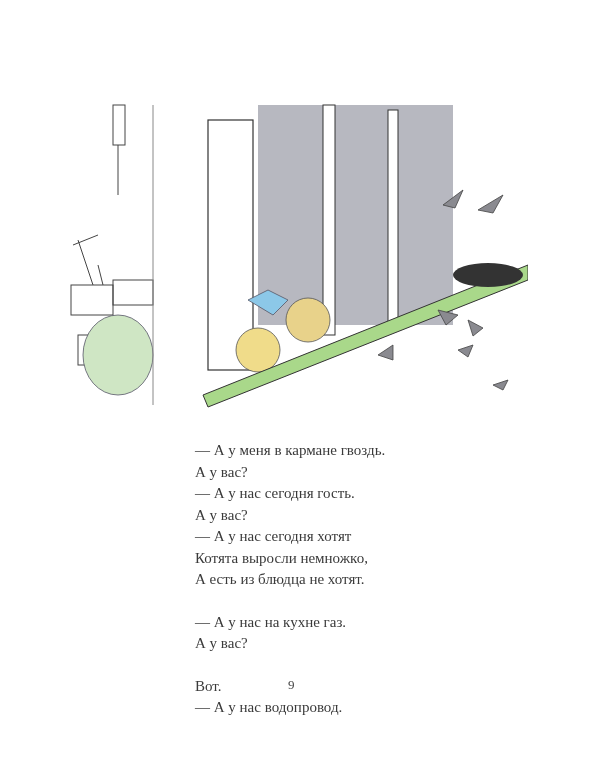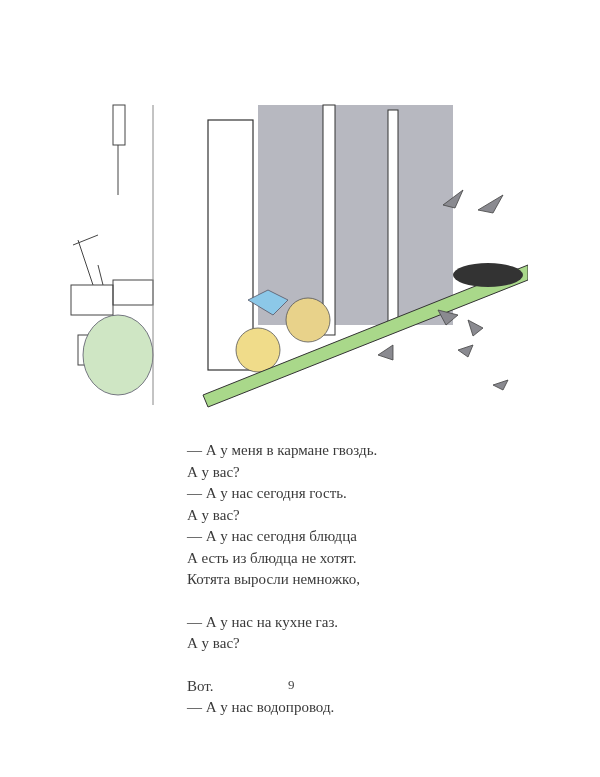--- a/index.html
+++ b/index.html
@@ -1,19 +1,19 @@
 <!DOCTYPE html>
 <html><head>
 <meta charset="utf-8">
 <style>
   html, body { margin: 0; padding: 0; }
   body { width: 600px; height: 777px; background: #ffffff; position: relative; overflow: hidden; font-family: "DejaVu Serif", serif; }
   .illus { position: absolute; left: 68px; top: 95px; width: 460px; height: 315px; }
   .poem { position: absolute; left: 187px; top: 440px; font-family: "Liberation Serif", serif; font-size: 15px; line-height: 21.5px; color: #3a3a3a; }
-  .poem .line { white-space: nowrap; }
+  .poem .line { white-space: nowrap; margin-left: 8px; }
   .poem .gap { height: 21px; }
   .pagenum { position: absolute; left: 288px; top: 677px; font-family: "Liberation Serif", serif; font-size: 13px; color: #444; }
 </style>
 </head>
 <body>
 
 <div class="illus">
   <svg width="460" height="315" viewBox="0 0 460 315">
 
     <g stroke="#444" stroke-width="1" fill="none">
@@ -55,23 +55,23 @@
     </g>
   </svg>
 </div>
 
 <div class="poem">
   <div>
     <div class="line">— А у меня в кармане гвоздь.</div>
     <div class="line">А у вас?</div>
     <div class="line">— А у нас сегодня гость.</div>
     <div class="line">А у вас?</div>
-    <div class="line">— А у нас сегодня блюдца</div>
+    <div class="line">— А у нас сегодня хотят</div>
+    <div class="line">Котята выросли немножко,</div>
     <div class="line">А есть из блюдца не хотят.</div>
-    <div class="line">Котята выросли немножко,</div>
   </div>
   <div class="gap"></div>
   <div>
     <div class="line">— А у нас на кухне газ.</div>
     <div class="line">А у вас?</div>
   </div>
   <div class="gap"></div>
   <div>
     <div class="line">Вот.</div>
     <div class="line">— А у нас водопровод.</div>

